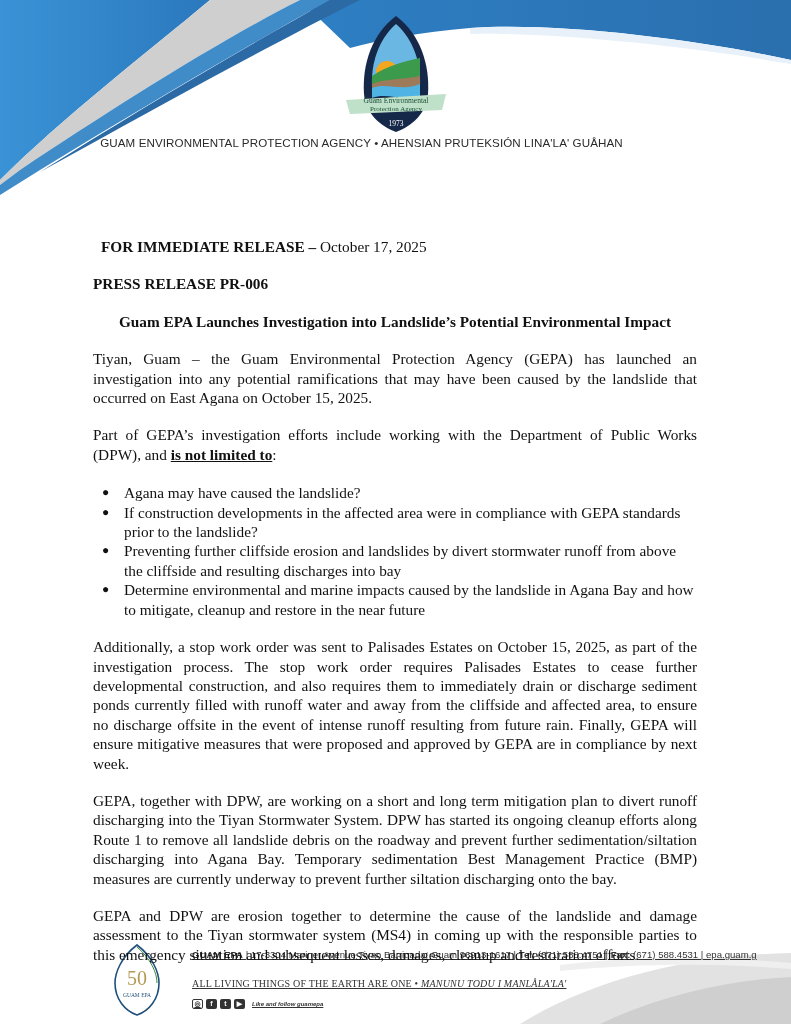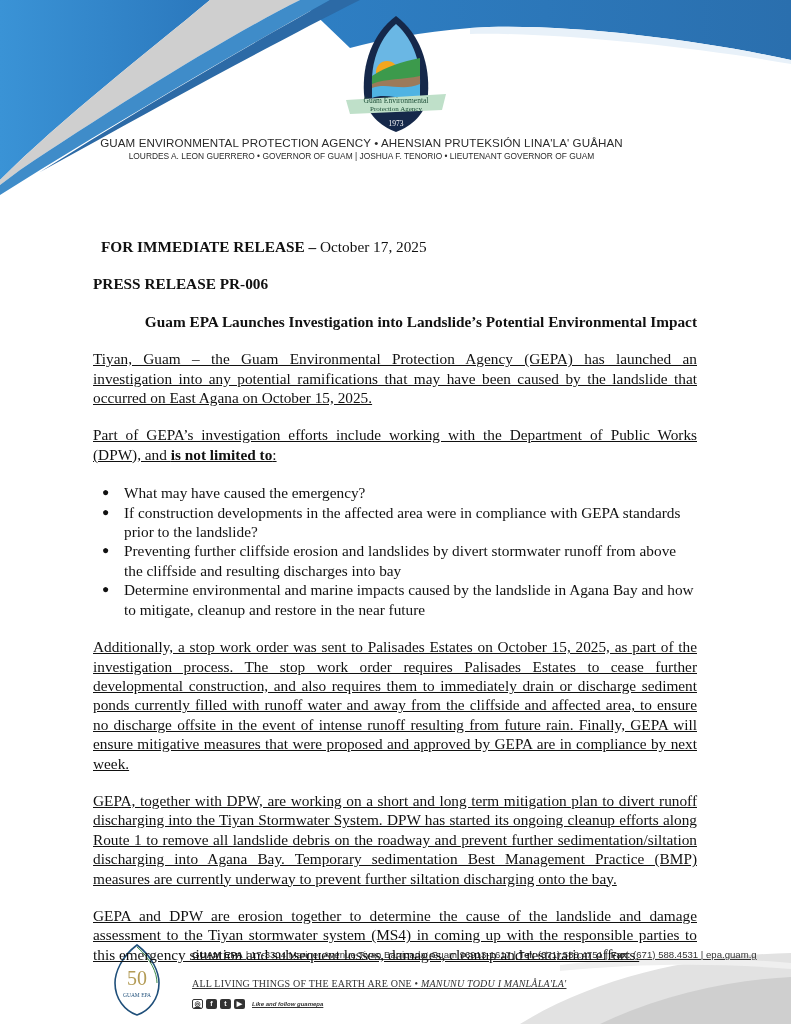--- a/index.html
+++ b/index.html
@@ -10,22 +10,22 @@
   .header-bg { position: absolute; left: 0; top: 0; width: 791px; height: 200px; z-index: 0; }
   .seal { position: absolute; left: 342px; top: 14px; width: 108px; height: 120px; z-index: 2; }
   .letterhead { position: absolute; left: 0; top: 135px; width: 723px; text-align: center; z-index: 2; font-family: "Liberation Sans", sans-serif; color: #2a2a2a; }
   .lh-agency { font-size: 11.6px; letter-spacing: 0.1px; font-variant: small-caps; text-transform: uppercase; line-height: 15px; }
   .lh-officials { font-size: 8.4px; font-variant: small-caps; text-transform: uppercase; line-height: 11.5px; margin-top: 1px; }
 
   .content { position: absolute; left: 93px; top: 229px; width: 604px; font-size: 15.3px; line-height: 19.4px; z-index: 2; }
   .release-line { margin: 8px; }
   .release-line b { font-weight: bold; }
   .pr-number { margin: 18px 0 0 0; font-weight: bold; }
-  .headline { margin: 18px 0 0 0; font-weight: bold; text-align: right; }
-  p.body { margin: 18px 0 0 0; text-align: justify; text-decoration: underline; }
+  .headline { margin: 18px 0 0 0; font-weight: bold; text-align: center; }
+  p.body { margin: 18px 0 0 0; text-align: justify; }
   .underline-bold { font-weight: bold; text-decoration: underline; }
   ul.bullets { margin: 19px 0 0 0; padding-left: 31px; list-style: none; }
   ul.bullets li { position: relative; padding-left: 0; }
   ul.bullets li .bullet { position: absolute; left: -22px; top: 0; font-size: 12px; }
 
   .footer { position: absolute; left: 0; top: 935px; width: 791px; height: 89px; z-index: 1; }
   .footer-swoosh { position: absolute; left: 0; top: 0; width: 791px; height: 89px; }
   .footer-logo { position: absolute; left: 113px; top: 8px; width: 48px; height: 74px; }
   .footer-text { position: absolute; left: 192px; top: 14px; font-family: "Liberation Sans", sans-serif; color: #333; font-size: 9.6px; line-height: 12px; white-space: nowrap; text-decoration: underline; }
   .footer-text b { font-weight: bold; }
@@ -71,37 +71,36 @@
   <path d="M30 70 C45 64 60 66 78 62 L78 76 L30 76 Z" fill="#9c7a5a"></path>
   <path d="M30 74 C45 68 60 78 78 70 L78 82 C60 88 45 78 30 84 Z" fill="#4fb3e3"></path>
   <path d="M4 86 L104 80 L100 96 L8 100 Z" fill="#bfe0c9"></path>
   <text x="54" y="89" text-anchor="middle" font-family="Liberation Serif, serif" font-size="7.5" fill="#1d4e38">Guam Environmental</text>
   <text x="54" y="97" text-anchor="middle" font-family="Liberation Serif, serif" font-size="7" fill="#1d4e38">Protection Agency</text>
   <text x="54" y="112" text-anchor="middle" font-family="Liberation Serif, serif" font-size="7.5" fill="#ffffff">1973</text>
 </svg>
 
 <div class="letterhead">
   <div class="lh-agency">GUAM ENVIRONMENTAL PROTECTION AGENCY • AHENSIAN PRUTEKSIÓN LINA'LA' GUÅHAN</div>
-  <div class="lh-officials">Lourdes A. Leon Guerrero • Governor of Guam | Joshua F. Tenorio • Lieutenant Governor of Guam</div>
 </div>
 
 <div class="content">
   <p class="release-line">
     <b>FOR IMMEDIATE RELEASE –</b>
     <span>October 17, 2025</span>
   </p>
   <p class="pr-number">PRESS RELEASE PR-006</p>
   <p class="headline">Guam EPA Launches Investigation into Landslide’s Potential Environmental Impact</p>
 
   <p class="body">Tiyan, Guam – the Guam Environmental Protection Agency (GEPA) has launched an investigation into any potential ramifications that may have been caused by the landslide that occurred on East Agana on October 15, 2025.</p>
 
   <p class="body"><span>Part of GEPA’s investigation efforts include working with the Department of Public Works (DPW), and </span><span class="underline-bold">is not limited to</span><span>:</span></p>
 
   <ul class="bullets">
-    <li><span class="bullet">●</span><span>What may have caused the emergency?</span></li>
+    <li><span class="bullet">●</span><span>Agana may have caused the landslide?</span></li>
     <li><span class="bullet">●</span><span>If construction developments in the affected area were in compliance with GEPA standards prior to the landslide?</span></li>
     <li><span class="bullet">●</span><span>Preventing further cliffside erosion and landslides by divert stormwater runoff from above the cliffside and resulting discharges into bay</span></li>
     <li><span class="bullet">●</span><span>Determine environmental and marine impacts caused by the landslide in Agana Bay and how to mitigate, cleanup and restore in the near future</span></li>
   </ul>
 
   <p class="body">Additionally, a stop work order was sent to Palisades Estates on October 15, 2025, as part of the investigation process. The stop work order requires Palisades Estates to cease further developmental construction, and also requires them to immediately drain or discharge sediment ponds currently filled with runoff water and away from the cliffside and affected area, to ensure no discharge offsite in the event of intense runoff resulting from future rain. Finally, GEPA will ensure mitigative measures that were proposed and approved by GEPA are in compliance by next week.</p>
   <p class="body">GEPA, together with DPW, are working on a short and long term mitigation plan to divert runoff discharging into the Tiyan Stormwater System. DPW has started its ongoing cleanup efforts along Route 1 to remove all landslide debris on the roadway and prevent further sedimentation/siltation discharging into Agana Bay. Temporary sedimentation Best Management Practice (BMP) measures are currently underway to prevent further siltation discharging onto the bay.</p>
   <p class="body">GEPA and DPW are erosion together to determine the cause of the landslide and damage assessment to the Tiyan stormwater system (MS4) in coming up with the responsible parties to this emergency situation and subsequent losses, damages, cleanup and restoration efforts.</p>
 </div>
 

